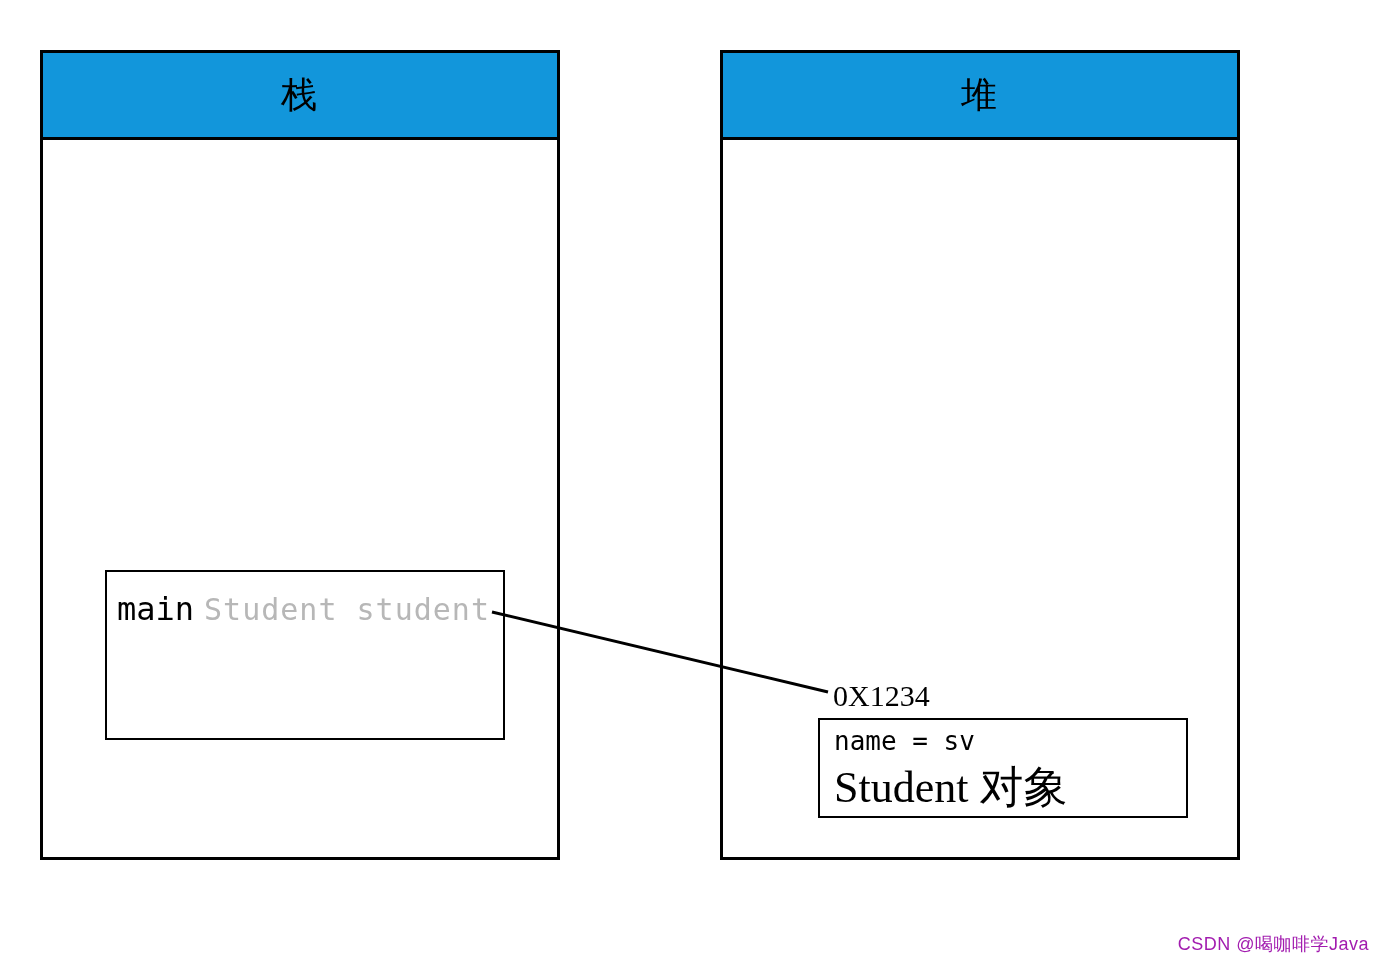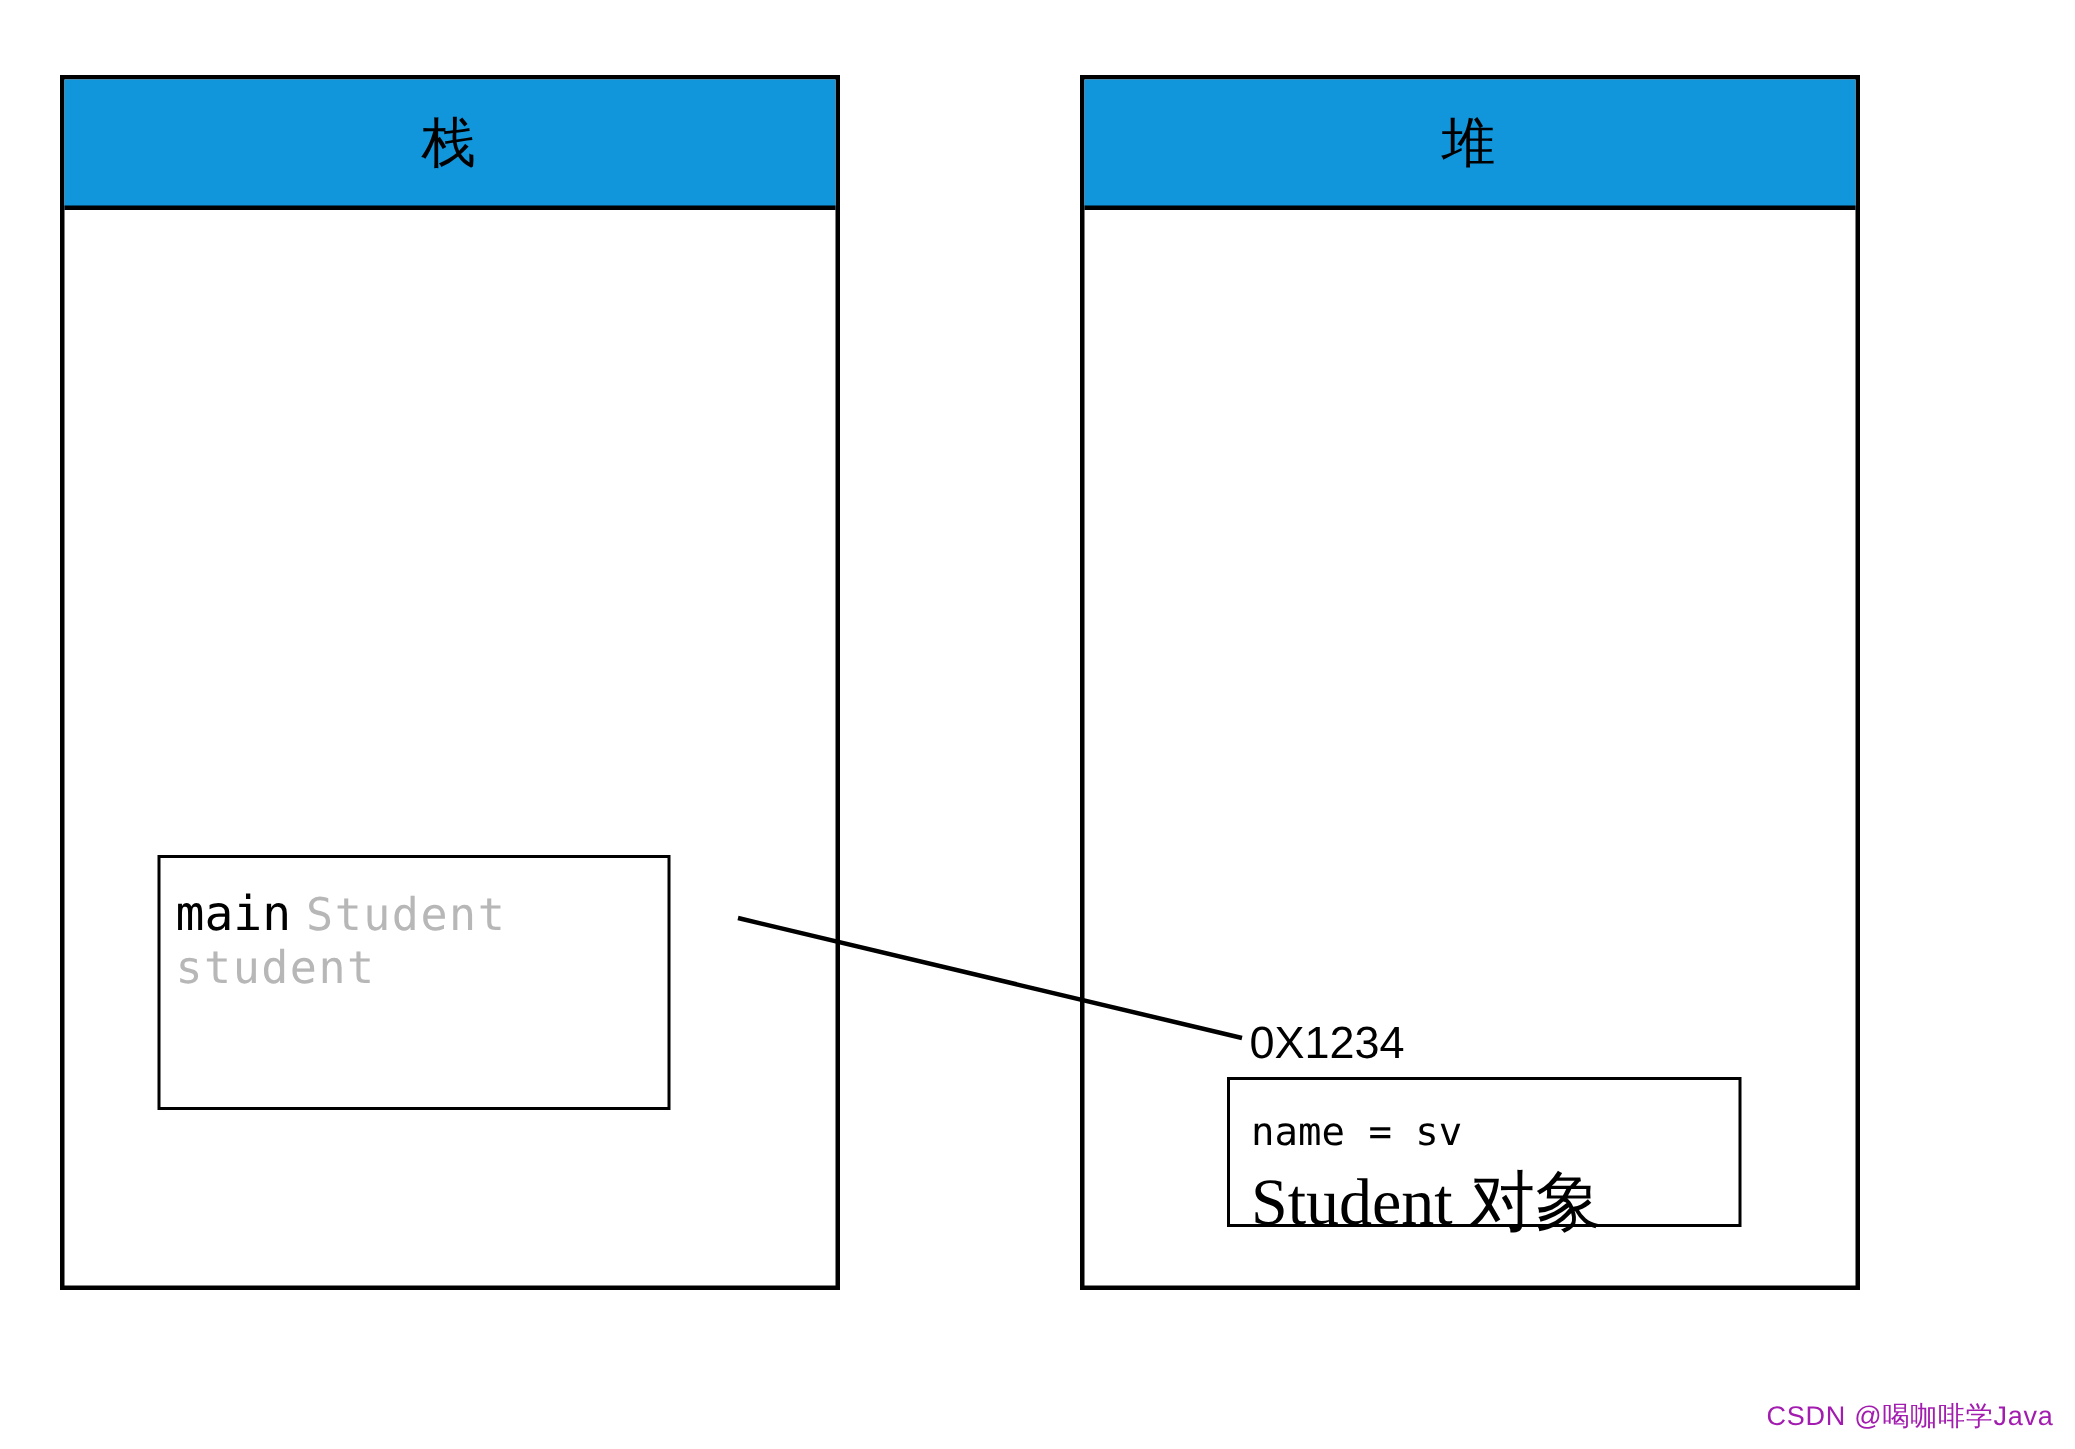--- a/index.html
+++ b/index.html
@@ -43,50 +43,50 @@
   }
   .inner-box {
     position: absolute;
     border: 2px solid #000;
     box-sizing: border-box;
     background: #fff;
   }
   .stack-main-box {
     left: 62px;
     top: 517px;
-    width: 342px;
+    width: 400px;
     height: 170px;
     padding: 18px 10px;
   }
   .heap-obj-box {
     left: 95px;
     top: 665px;
-    width: 343px;
+    width: 370px;
     height: 100px;
-    padding: 20px 14px;
+    padding: 6px 14px;
   }
   .main-label {
     font-size: 32px;
     color: #000;
     font-family: "SimSun", "宋体", monospace;
     display: inline;
   }
   .var-label {
     font-size: 30px;
     color: #b7b7b7;
     font-family: "SimSun", "宋体", monospace;
     display: inline;
     margin-left: 6px;
     letter-spacing: 1px;
   }
   .address-label {
     position: absolute;
     font-size: 30px;
     color: #000;
-    font-family: Liberation Sans, sans-serif;
+    font-family: Liberation Serif, serif;
     left: 110px;
     top: 626px;
   }
   .obj-line1 {
     font-size: 26px;
     font-family: "SimSun", "宋体", monospace;
     color: #000;
   }
   .obj-line2 {
     font-size: 44px;

